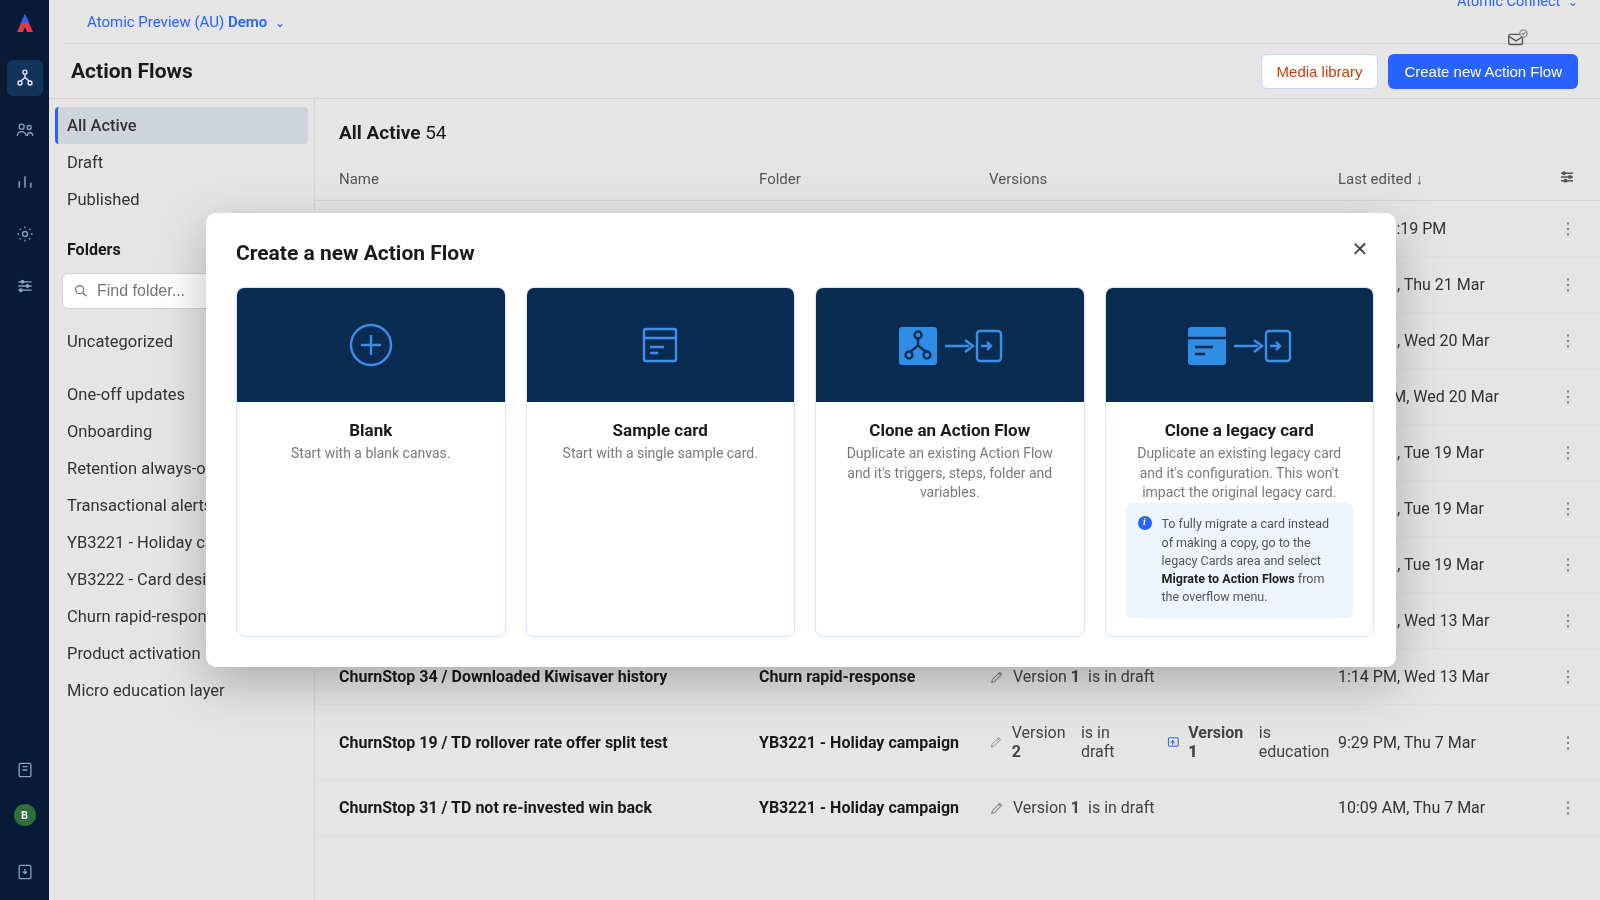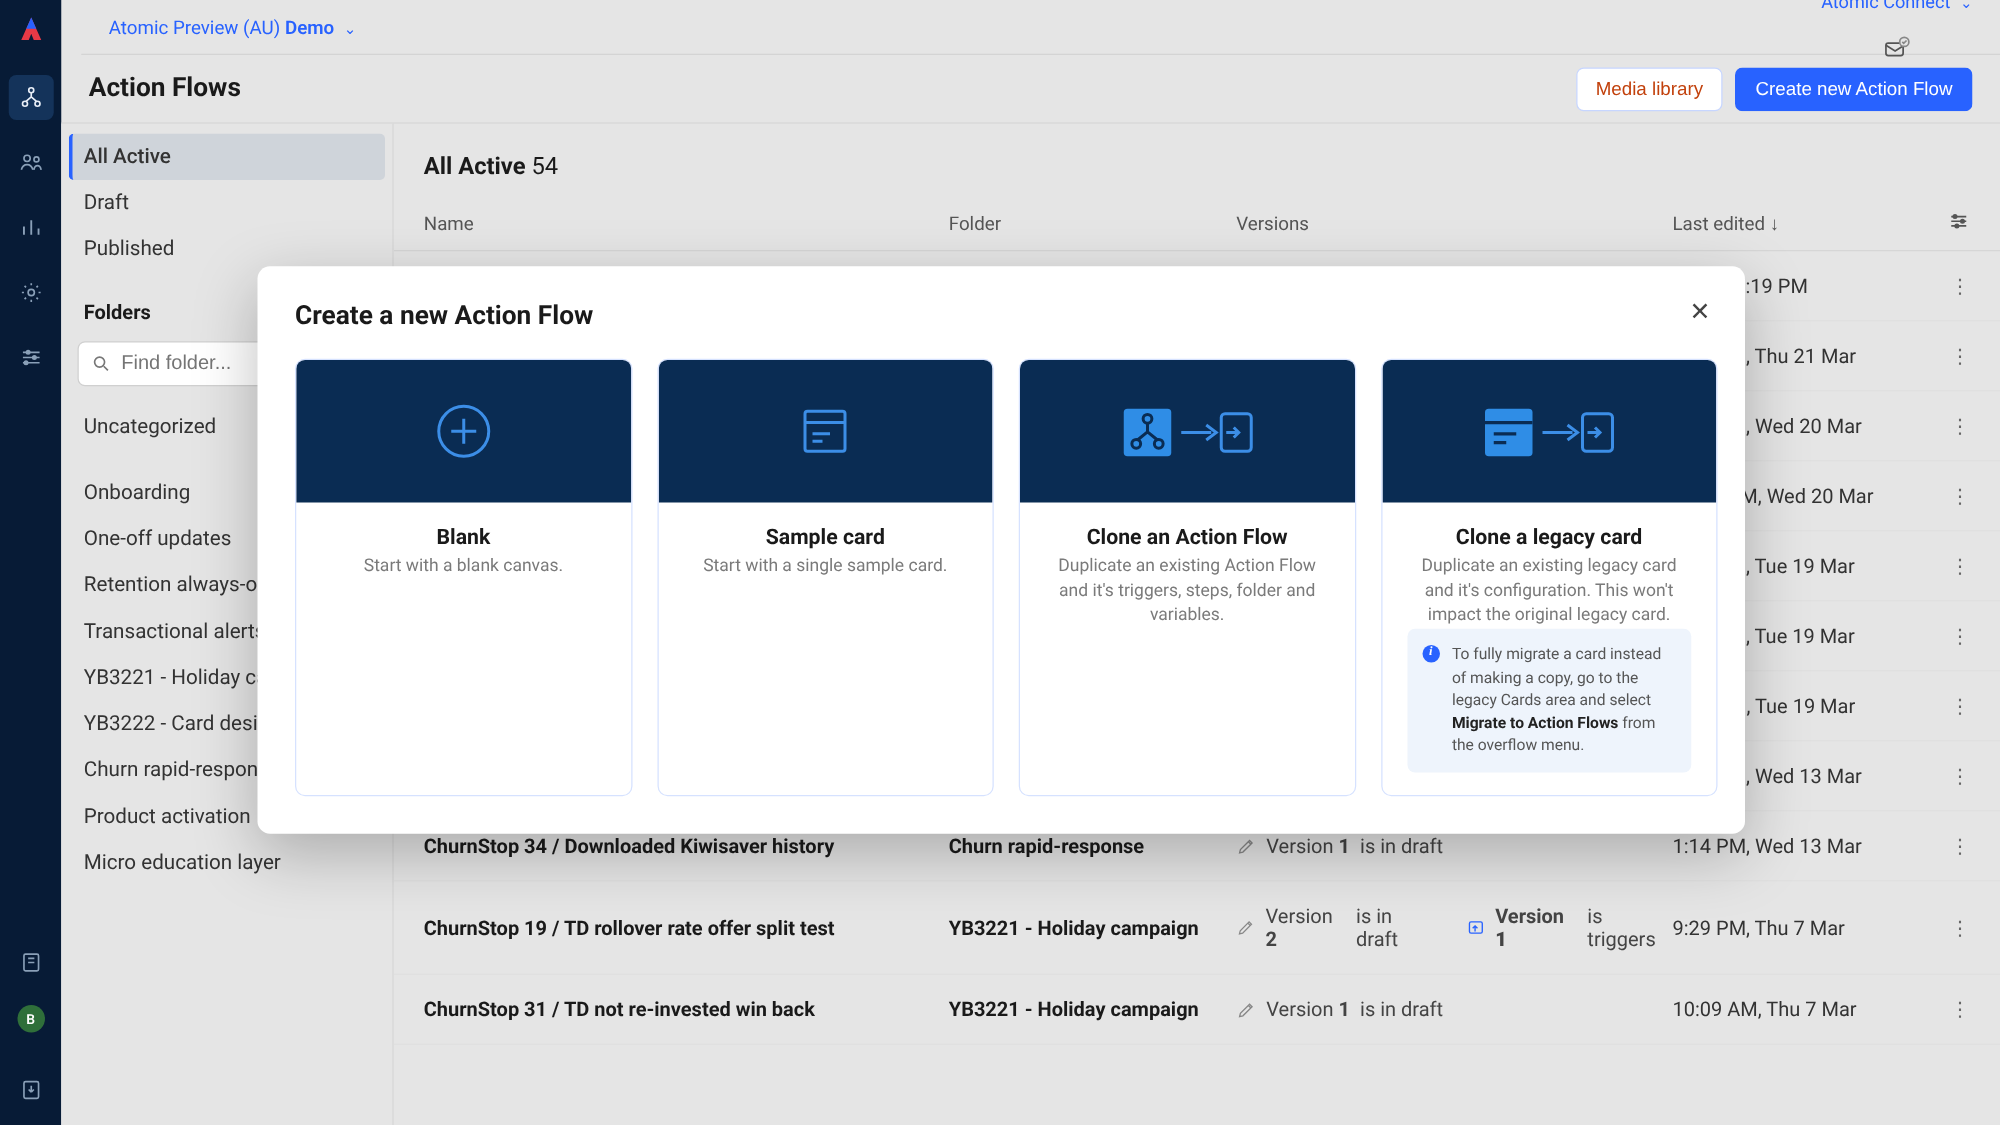--- a/index.html
+++ b/index.html
@@ -332,22 +332,22 @@
   <div class="group-label">Folders</div>
   <div class="search">
     <svg viewBox="0 0 24 24">
         <circle cx="10" cy="10" r="6" fill="none" stroke="currentColor" stroke-width="2"></circle>
         <path d="M15 15l5 5" stroke="currentColor" stroke-width="2"></path>
       </svg>
     <input type="text" placeholder="Find folder..." style="">
   </div>
   <div id="sidebar-folders">
       <div class="navitem" style="margin-bottom: 16px;">Uncategorized</div>
+      <div class="navitem">One-off updates</div>
       <div class="navitem">Onboarding</div>
-      <div class="navitem">One-off updates</div>
       <div class="navitem">Retention always-on</div>
       <div class="navitem">Transactional alerts</div>
       <div class="navitem">YB3221 - Holiday campaign</div>
       <div class="navitem">YB3222 - Card design options</div>
       <div class="navitem">Churn rapid-response</div>
       <div class="navitem">Product activation</div>
       <div class="navitem">Micro education layer</div>
     </div>
 </div>
 
@@ -452,21 +452,21 @@
             </svg>
             <span>Version <b>2</b></span> 
             <span>is in draft</span>
           </span>
           <span class="vchip">
             <svg viewBox="0 0 24 24">
               <rect x="4" y="5" width="16" height="14" rx="2" fill="none" stroke="#2862ff" stroke-width="1.7"></rect>
               <path d="M8 13l3-3 3 3M11 10v7" fill="none" stroke="#2862ff" stroke-width="1.7"></path>
             </svg>
             <span style="font-weight:700">Version <b>1</b></span> 
-            <span>is triggers</span>
+            <span>is education</span>
           </span>
         </div>
         <div class="col-last">9:29 PM, Thu 7 Mar</div>
         <div class="col-menu">⋮</div>
       </div>
       <div class="row">
         <div class="col-name">ChurnStop 31 / TD not re-invested win back</div>
         <div class="col-folder">YB3221 - Holiday campaign</div>
         <div class="col-versions">
           <span class="vchip">

